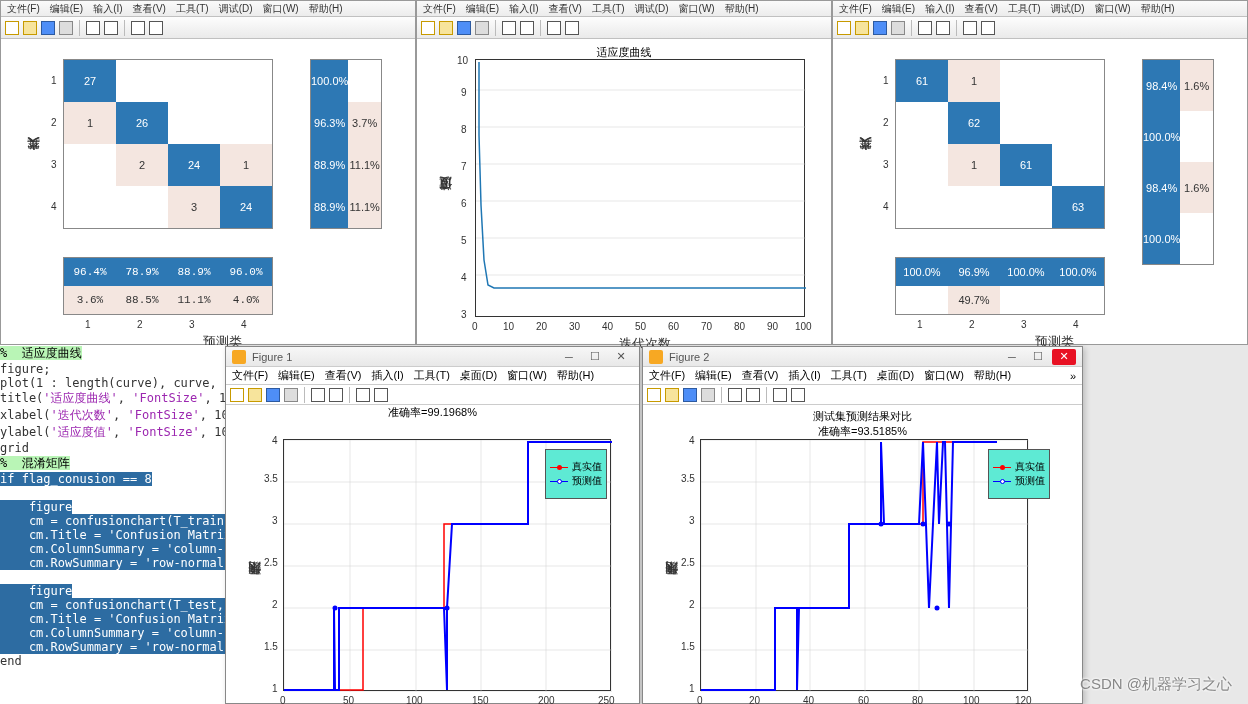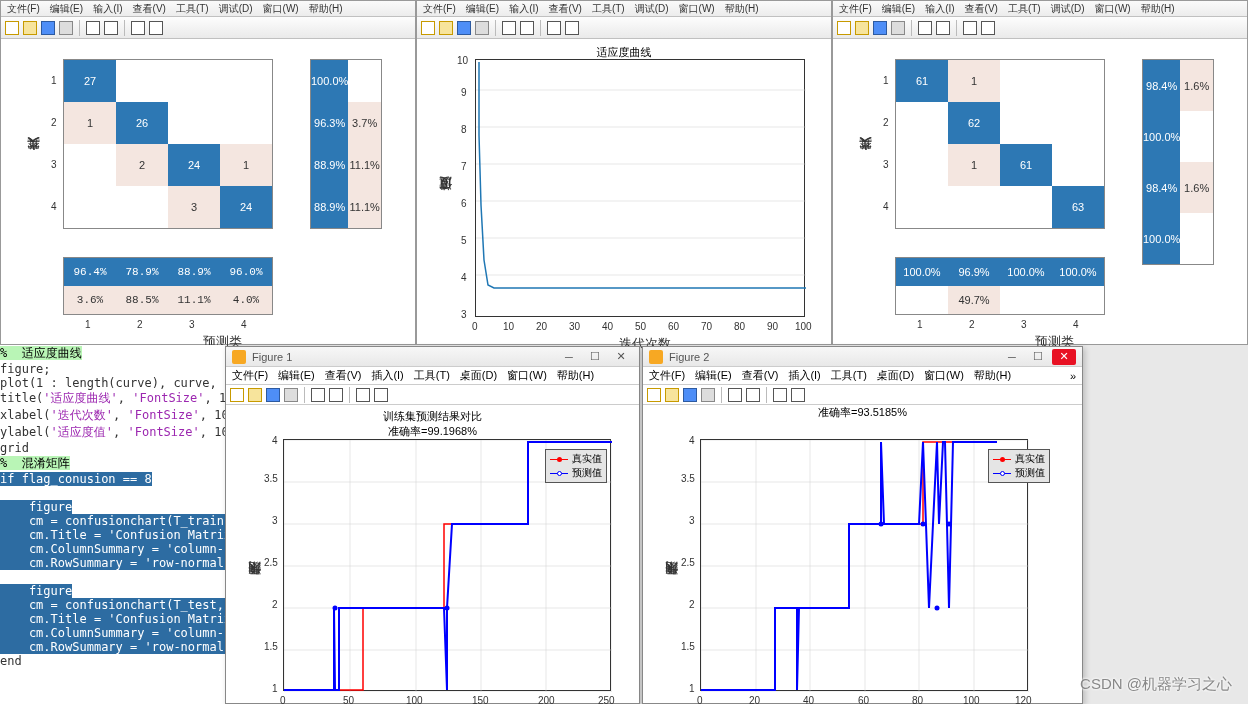--- a/index.html
+++ b/index.html
@@ -50,21 +50,21 @@
 .fw-title .spacer{flex:1;}
 .fw-btn{width:24px;height:16px;margin-left:2px;display:flex;align-items:center;justify-content:center;border-radius:2px;}
 .fw-close{color:#555;}
 .fw-menubar{height:18px;border-bottom:1px solid #ccc;display:flex;align-items:center;padding:0 6px;font-size:11px;gap:10px;}
 .fw-toolbar{height:20px;border-bottom:1px solid #ccc;display:flex;align-items:center;padding:0 4px;gap:4px;}
 .fw-body{position:absolute;top:58px;bottom:2px;left:2px;right:2px;background:#fff;}
 
 
 .watermark{position:absolute;right:16px;bottom:10px;font-size:15px;color:#888;text-shadow:0 0 3px #fff,0 0 3px #fff;font-family:"Microsoft YaHei",sans-serif;}
 
-.legend{position:absolute;background:#e5e5e5;border:1px solid #555;font-size:10px;padding:2px 4px;}
+.legend{position:absolute;background:#5eead4;border:1px solid #555;font-size:10px;padding:10px 4px;}
 .legend-row{display:flex;align-items:center;gap:4px;}
 .leg-line{width:18px;height:0;border-top:1.5px solid;position:relative;}
 .leg-dot{position:absolute;width:5px;height:5px;border-radius:50%;left:7px;top:-3px;}
 
 svg{position:absolute;top:0;left:0;}
 </style>
 </head>
 <body>
 
 <div class="top-row">
@@ -341,21 +341,20 @@
     <span class="tb-icon tb-save"></span>
     <span class="tb-icon tb-print"></span>
     <span class="tb-sep"></span>
     <span class="tb-icon tb-box"></span>
     <span class="tb-icon tb-box"></span>
     <span class="tb-sep"></span>
     <span class="tb-icon tb-arrow"></span>
     <span class="tb-icon tb-box"></span>
   </div>
   <div class="fw-body">
-    <div style="text-align:center;font-size:11px;padding-top:4px;">训练集预测结果对比</div>
     <div style="text-align:center;font-size:11px;">准确率=99.1968%</div>
     <div class="linechart" style="left:55px;top:34px;width:328px;height:252px;">
       <svg width="328" height="252">
         <g stroke="#ccc" stroke-width="0.5">
           <line x1="0" y1="0" x2="328" y2="0"></line>
             <line x1="0" y1="42" x2="328" y2="42"></line>
             <line x1="0" y1="84" x2="328" y2="84"></line>
           <line x1="0" y1="126" x2="328" y2="126"></line>
             <line x1="0" y1="168" x2="328" y2="168"></line>
             <line x1="0" y1="210" x2="328" y2="210"></line>
@@ -436,20 +435,21 @@
     <span class="tb-icon tb-save"></span>
     <span class="tb-icon tb-print"></span>
     <span class="tb-sep"></span>
     <span class="tb-icon tb-box"></span>
     <span class="tb-icon tb-box"></span>
     <span class="tb-sep"></span>
     <span class="tb-icon tb-arrow"></span>
     <span class="tb-icon tb-box"></span>
   </div>
   <div class="fw-body">
+    <div style="text-align:center;font-size:11px;padding-top:4px;">测试集预测结果对比</div>
     <div style="text-align:center;font-size:11px;">准确率=93.5185%</div>
     <div class="linechart" style="left:55px;top:34px;width:328px;height:252px;">
       <svg width="328" height="252">
         <g stroke="#ccc" stroke-width="0.5">
           <line x1="0" y1="0" x2="328" y2="0"></line>
             <line x1="0" y1="42" x2="328" y2="42"></line>
             <line x1="0" y1="84" x2="328" y2="84"></line>
           <line x1="0" y1="126" x2="328" y2="126"></line>
             <line x1="0" y1="168" x2="328" y2="168"></line>
             <line x1="0" y1="210" x2="328" y2="210"></line>

